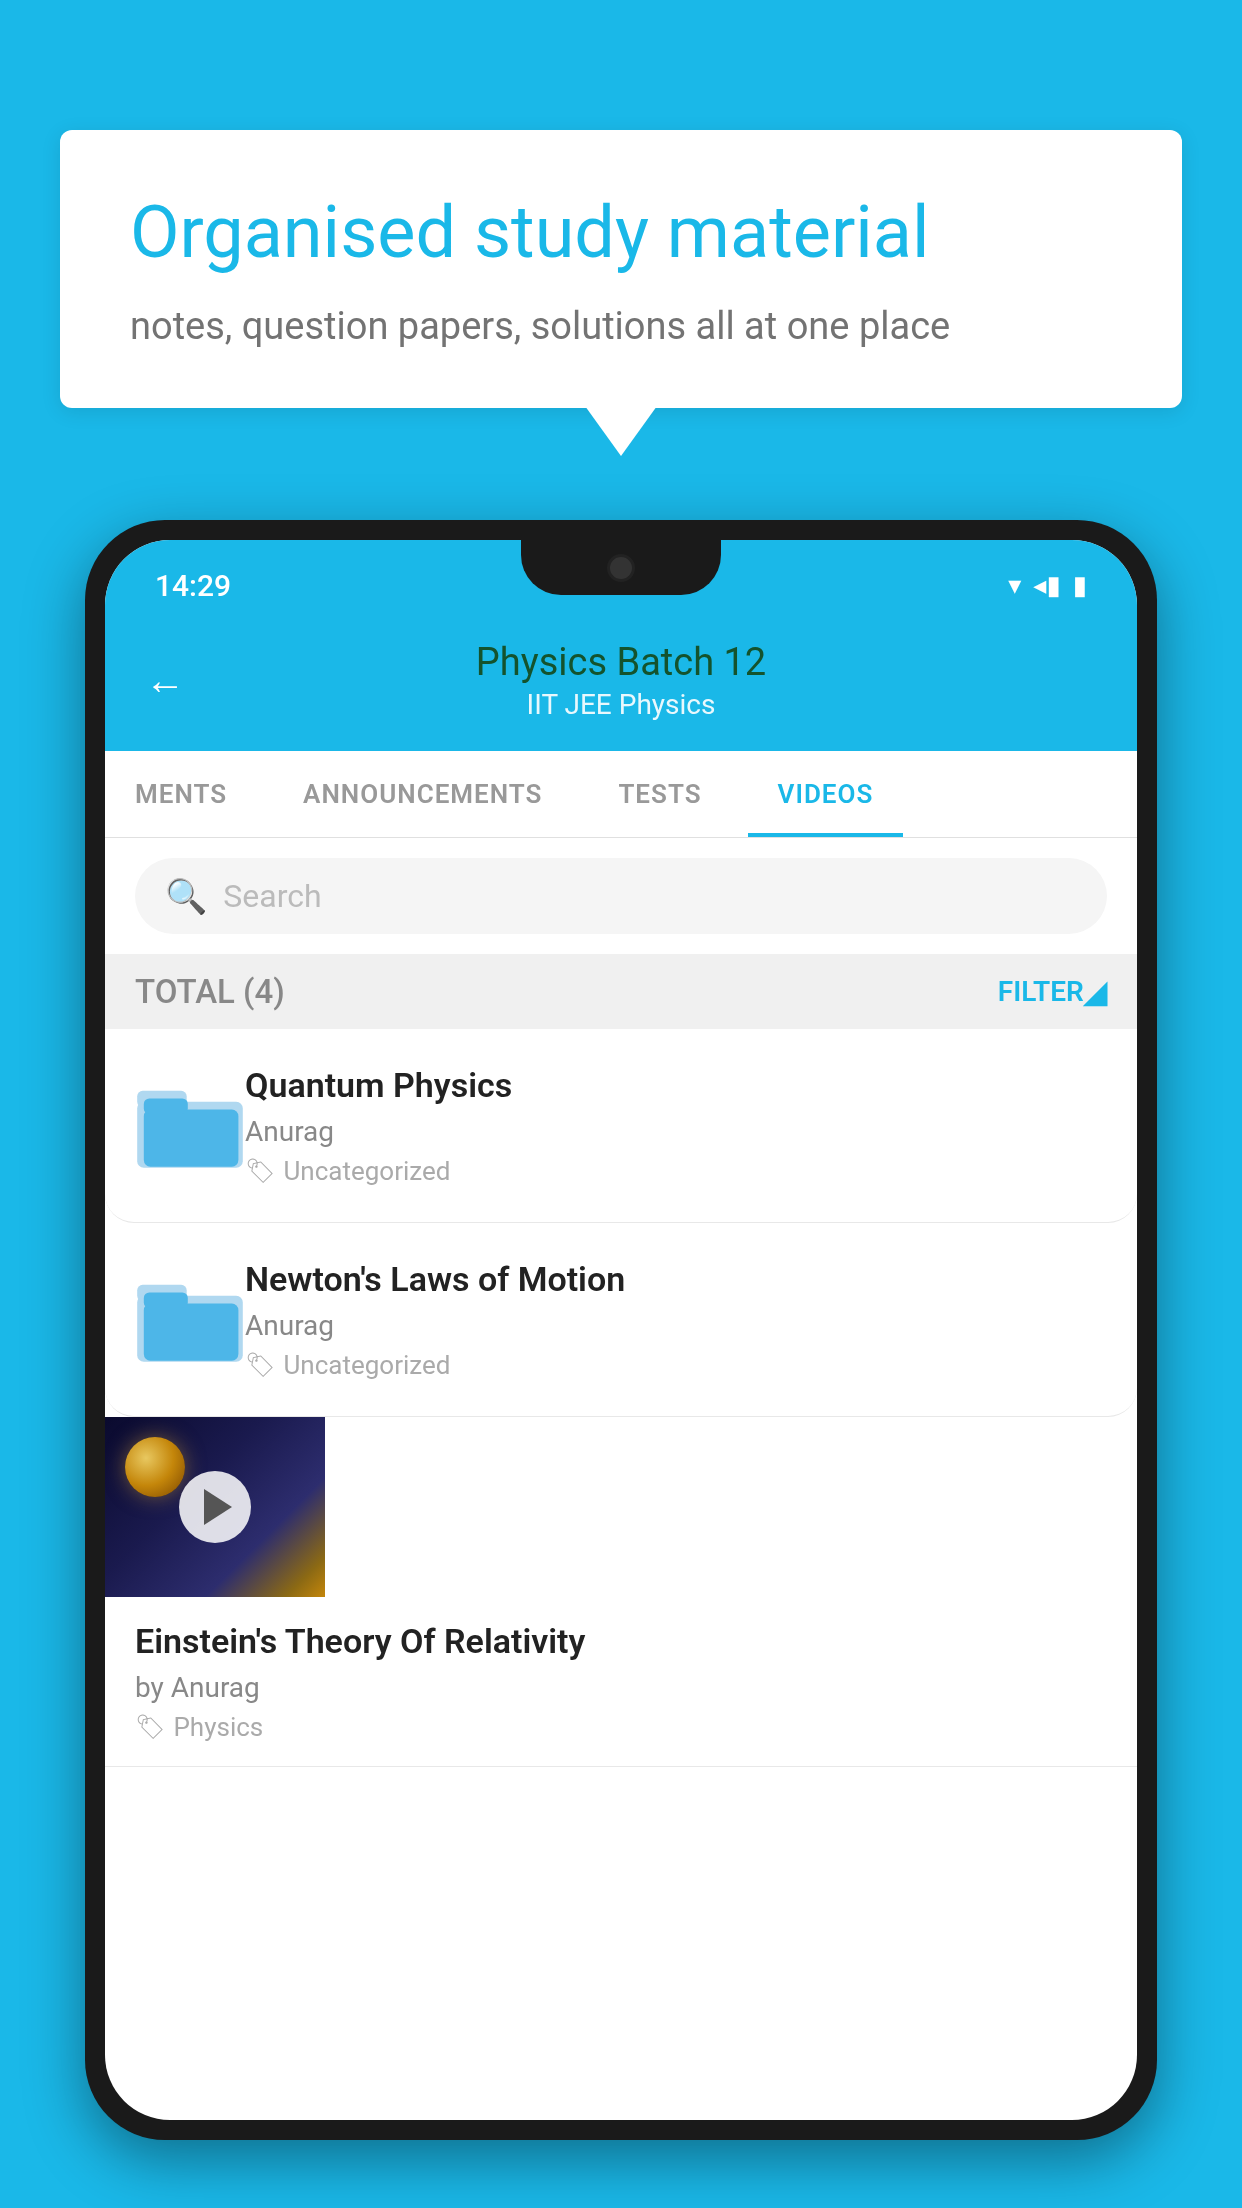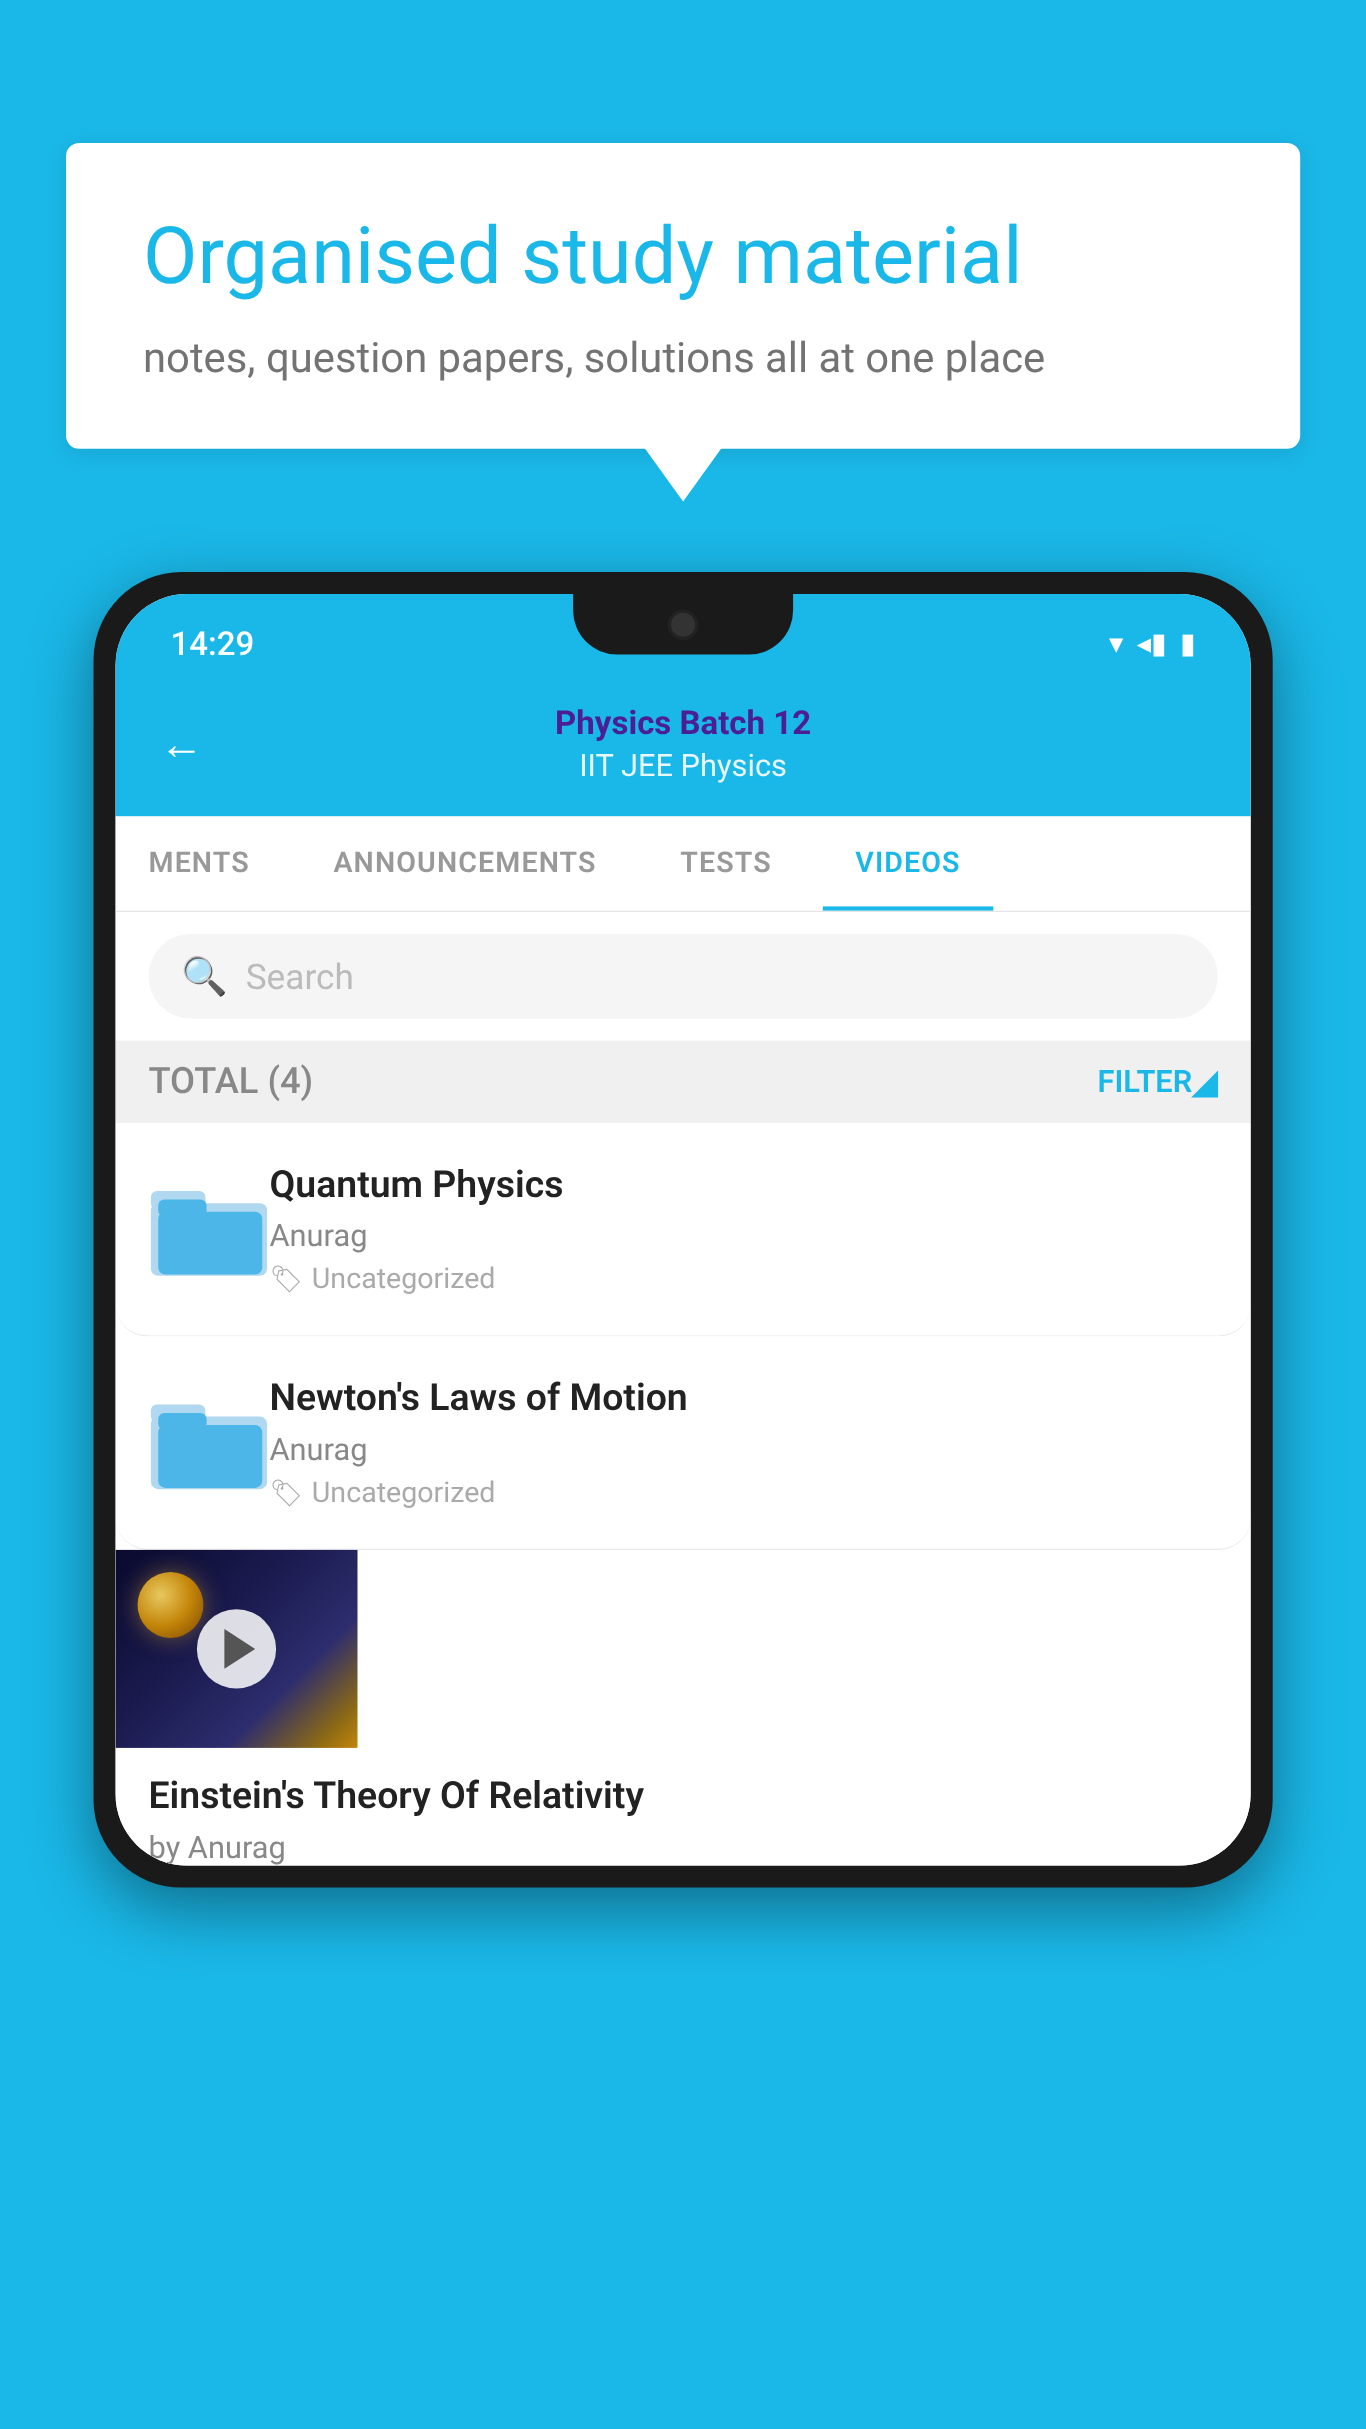--- a/index.html
+++ b/index.html
@@ -63,21 +63,21 @@
       left: 85px;
       right: 85px;
       bottom: 0;
     }
 
     .phone-outer {
       background: #1a1a1a;
       border-radius: 80px;
       padding: 20px;
       box-shadow: 0 20px 60px rgba(0,0,0,0.4);
-      height: 1196px;
+      height: 1620px;
       position: relative;
     }
 
     .phone-inner {
       background: #fff;
       border-radius: 65px;
       overflow: hidden;
       height: 100%;
       position: relative;
     }
@@ -150,23 +150,23 @@
       color: white;
       font-size: 40px;
       cursor: pointer;
     }
 
     .header-content {
       flex: 1;
     }
 
     .batch-title {
-      color: #4c1d95;
-      font-size: 30px;
-      font-weight: 700;
+      color: #14532d;
+      font-size: 38px;
+      font-weight: 400;
     }
 
     .batch-tags {
       color: rgba(255,255,255,0.9);
       font-size: 28px;
       margin-top: 4px;
     }
 
     
     .tabs-bar {

